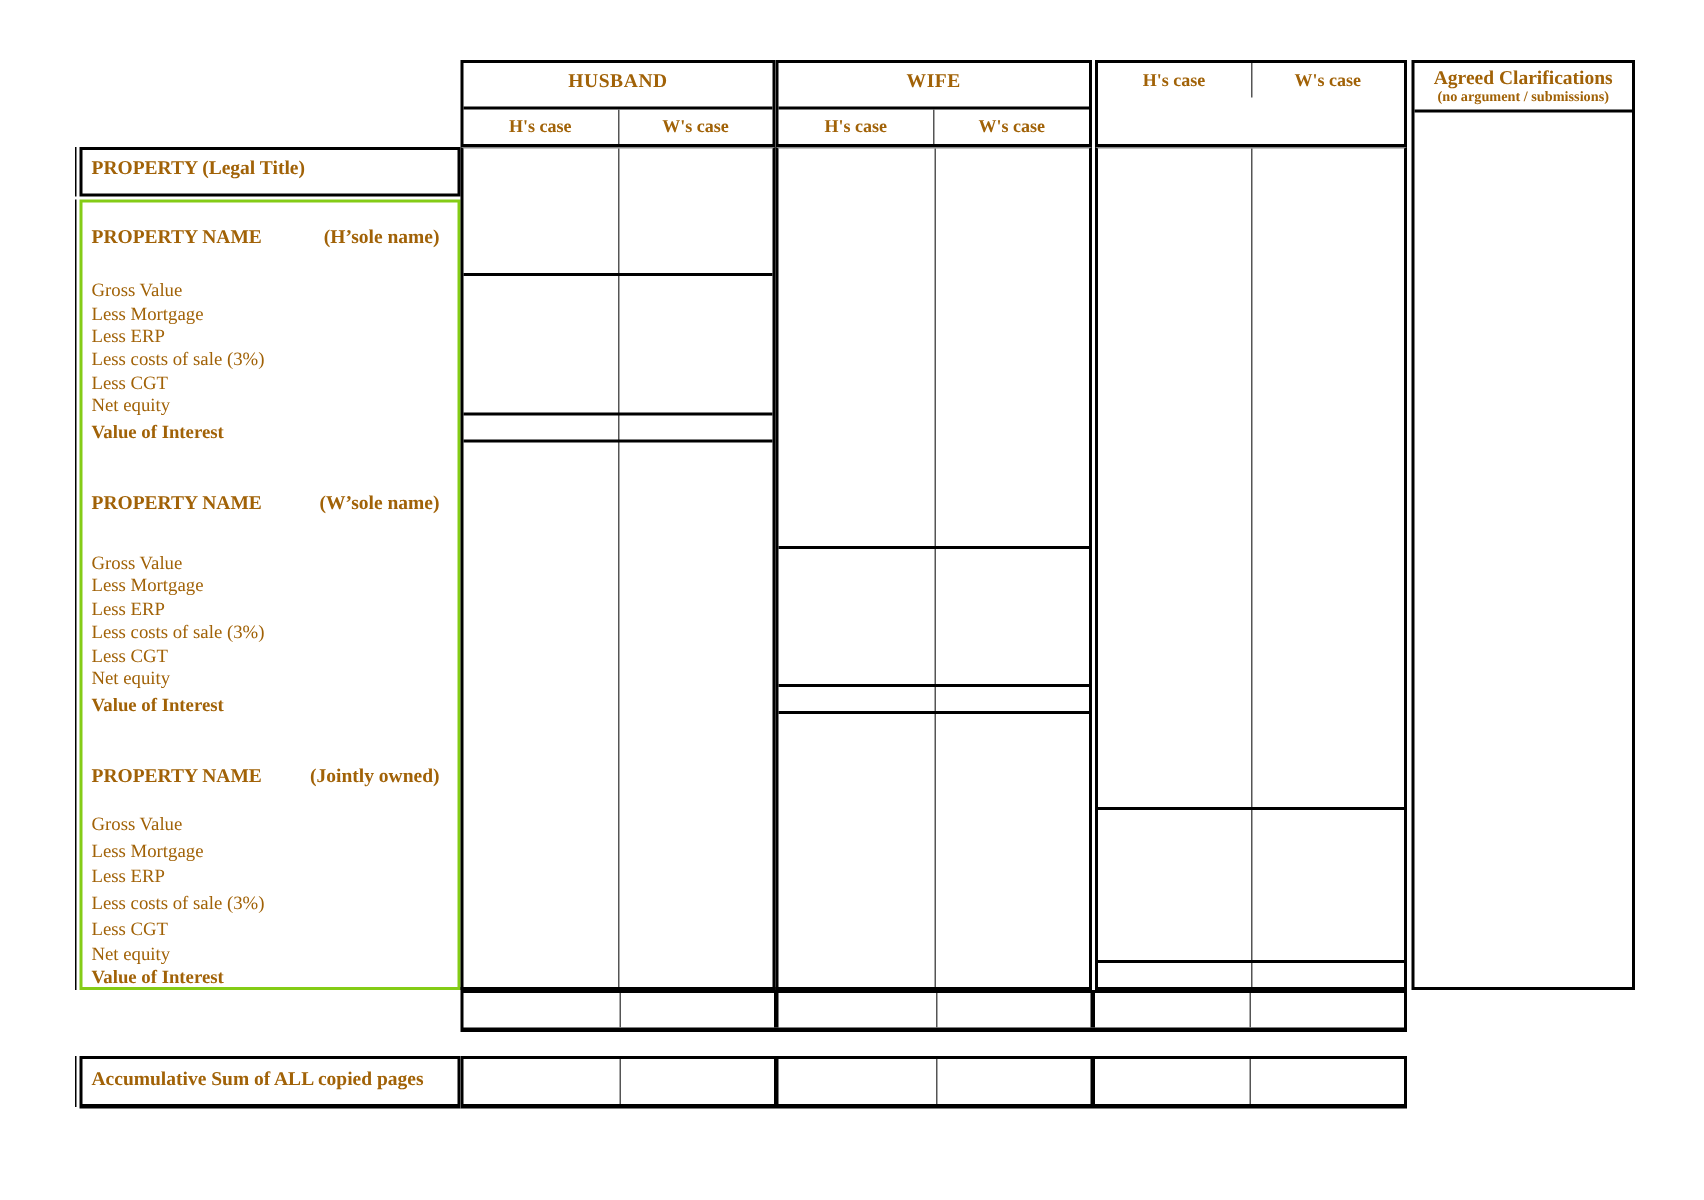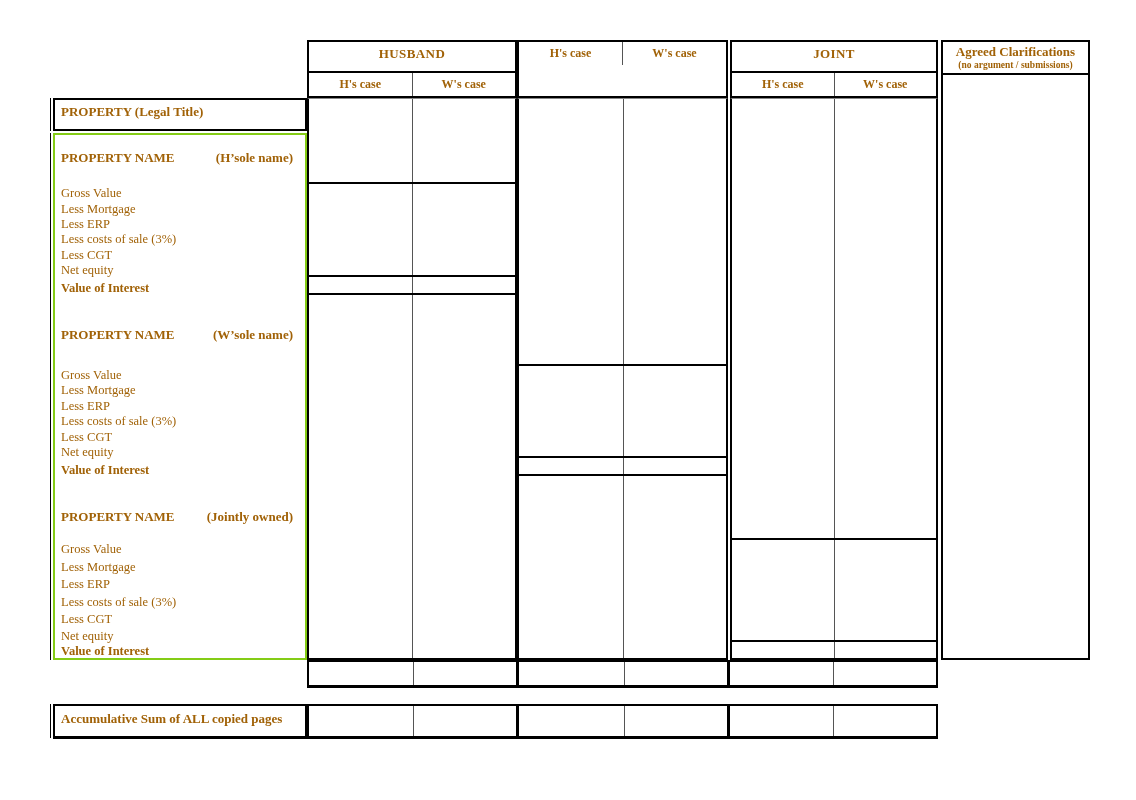--- a/index.html
+++ b/index.html
@@ -85,28 +85,28 @@
 
   <div class="abs grp-hdr" style="left:307px;width:210px">
     <div class="grp-title">HUSBAND</div>
     <div class="grp-sub">
       <div class="sub-cell">H's case</div>
       <div class="sub-cell">W's case</div>
     </div>
   </div>
 
   <div class="abs grp-hdr" style="left:517px;width:211px">
+    <div class="grp-title">WIFE</div>
     <div class="grp-sub">
       <div class="sub-cell">H's case</div>
       <div class="sub-cell">W's case</div>
     </div>
   </div>
 
   <div class="abs grp-hdr" style="left:730px;width:208px">
-    <div class="grp-title">JOINT</div>
     <div class="grp-sub">
       <div class="sub-cell">H's case</div>
       <div class="sub-cell">W's case</div>
     </div>
   </div>
 
   <div class="abs agreed-box">
     <div class="agreed-hdr">
       <div class="agreed-title">Agreed Clarifications</div>
       <div class="agreed-sub">(no argument / submissions)</div>

